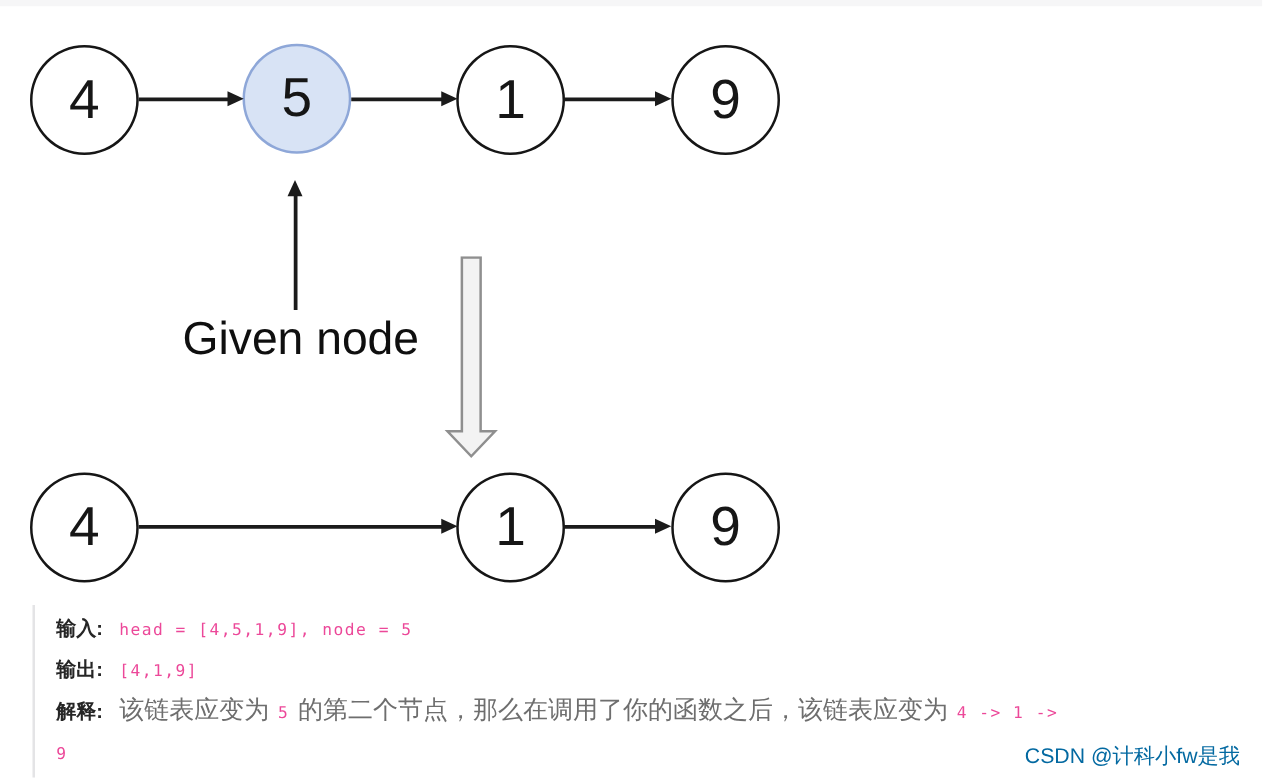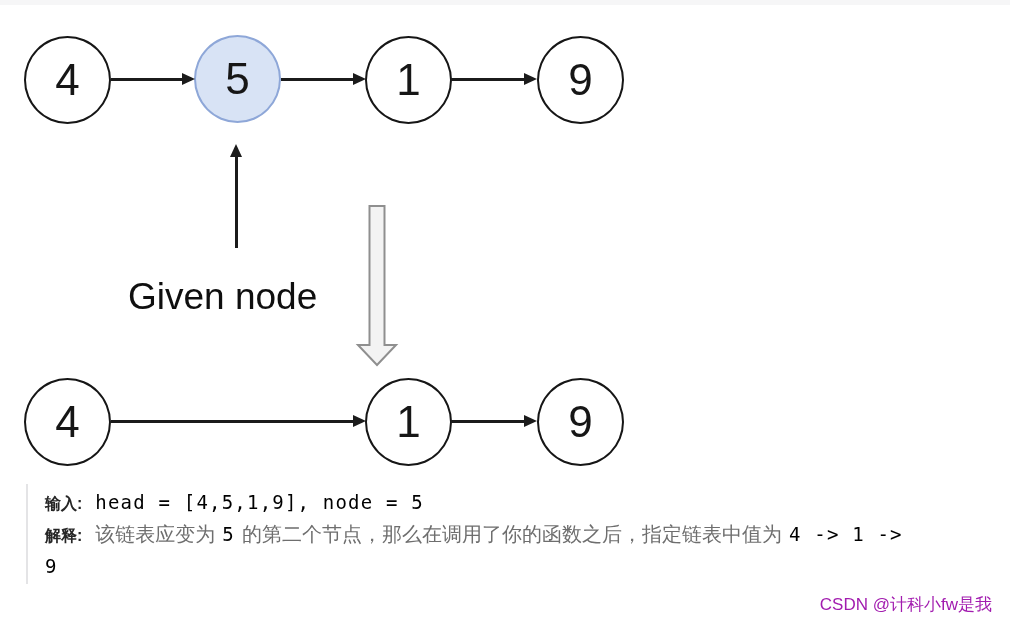--- a/index.html
+++ b/index.html
@@ -89,31 +89,31 @@
     white-space: nowrap;
   }
   .ex-label {
     font-weight: bold;
     color: #262626;
     font-size: 16px;
     margin-right: 13px;
   }
   .ex-code {
     font-family: "DejaVu Sans Mono", "Liberation Mono", monospace;
-    font-size: 19px;
+    font-size: 13px;
     letter-spacing: 1.2px;
-    color: #000000;
+    color: #ec4899;
     text-align: center;
   }
   .code-inline { margin: 0 7px; }
   .watermark {
     position: absolute;
     right: 18px; top: 593px;
     font-size: 17px;
-    color: #a21caf;
+    color: #0369a1;
     text-shadow: 1px 1px 0 #ffffff;
     white-space: nowrap;
   }
 </style>
 </head>
 <body>
 
 <div class="page">
   <div class="top-strip"></div>
 
@@ -140,21 +140,21 @@
   </div>
   <div class="h-arrow" style="left:451px; top:73px; width:86px;">
     <div class="shaft"></div>
     <div class="head"></div>
   </div>
 
   <div class="v-arrow" style="left:230px; top:144px; height:104px;">
     <div class="head-up"></div>
     <div class="shaft-v"></div>
   </div>
-  <div class="given-node-label" style="left:128px; top:250px;margin-top:26px;">Given node</div>
+  <div class="given-node-label" style="left:146px; top:250px;">Given node</div>
 
   <svg class="transform-arrow" style="left:355px; top:205px;" width="44" height="162" viewBox="0 0 44 162">
     <polygon points="14.5,1 29.5,1 29.5,140 41,140 22,160 3,140 14.5,140" fill="#f3f3f3" stroke="#8f8f8f" stroke-width="2"></polygon>
   </svg>
 
   <div class="node" style="left:24px; top:378px;">
     <span>4</span>
   </div>
   <div class="node" style="left:365px; top:378px;">
     <span>1</span>
@@ -170,21 +170,24 @@
   <div class="h-arrow" style="left:451px; top:415px; width:86px;">
     <div class="shaft"></div>
     <div class="head"></div>
   </div>
 
   <div class="example-block">
     <div class="ex-line">
       <span class="ex-label">输入:</span><span class="ex-code">head = [4,5,1,9], node = 5</span>
     </div>
     <div class="ex-line">
-      <span class="ex-label">解释:</span><span>该链表应变为</span><span class="ex-code code-inline">5</span><span>的第二个节点，那么在调用了你的函数之后，指定链表中值为</span><span class="ex-code code-inline">4 -&gt; 1 -&gt;</span>
+      <span class="ex-label">输出:</span><span class="ex-code">[4,1,9]</span>
+    </div>
+    <div class="ex-line">
+      <span class="ex-label">解释:</span><span>该链表应变为</span><span class="ex-code code-inline">5</span><span>的第二个节点，那么在调用了你的函数之后，该链表应变为</span><span class="ex-code code-inline">4 -&gt; 1 -&gt;</span>
     </div>
     <div class="ex-line">
       <span class="ex-code">9</span>
     </div>
   </div>
 
   <div class="watermark">CSDN @计科小fw是我</div>
 </div>
 
 </body></html>

